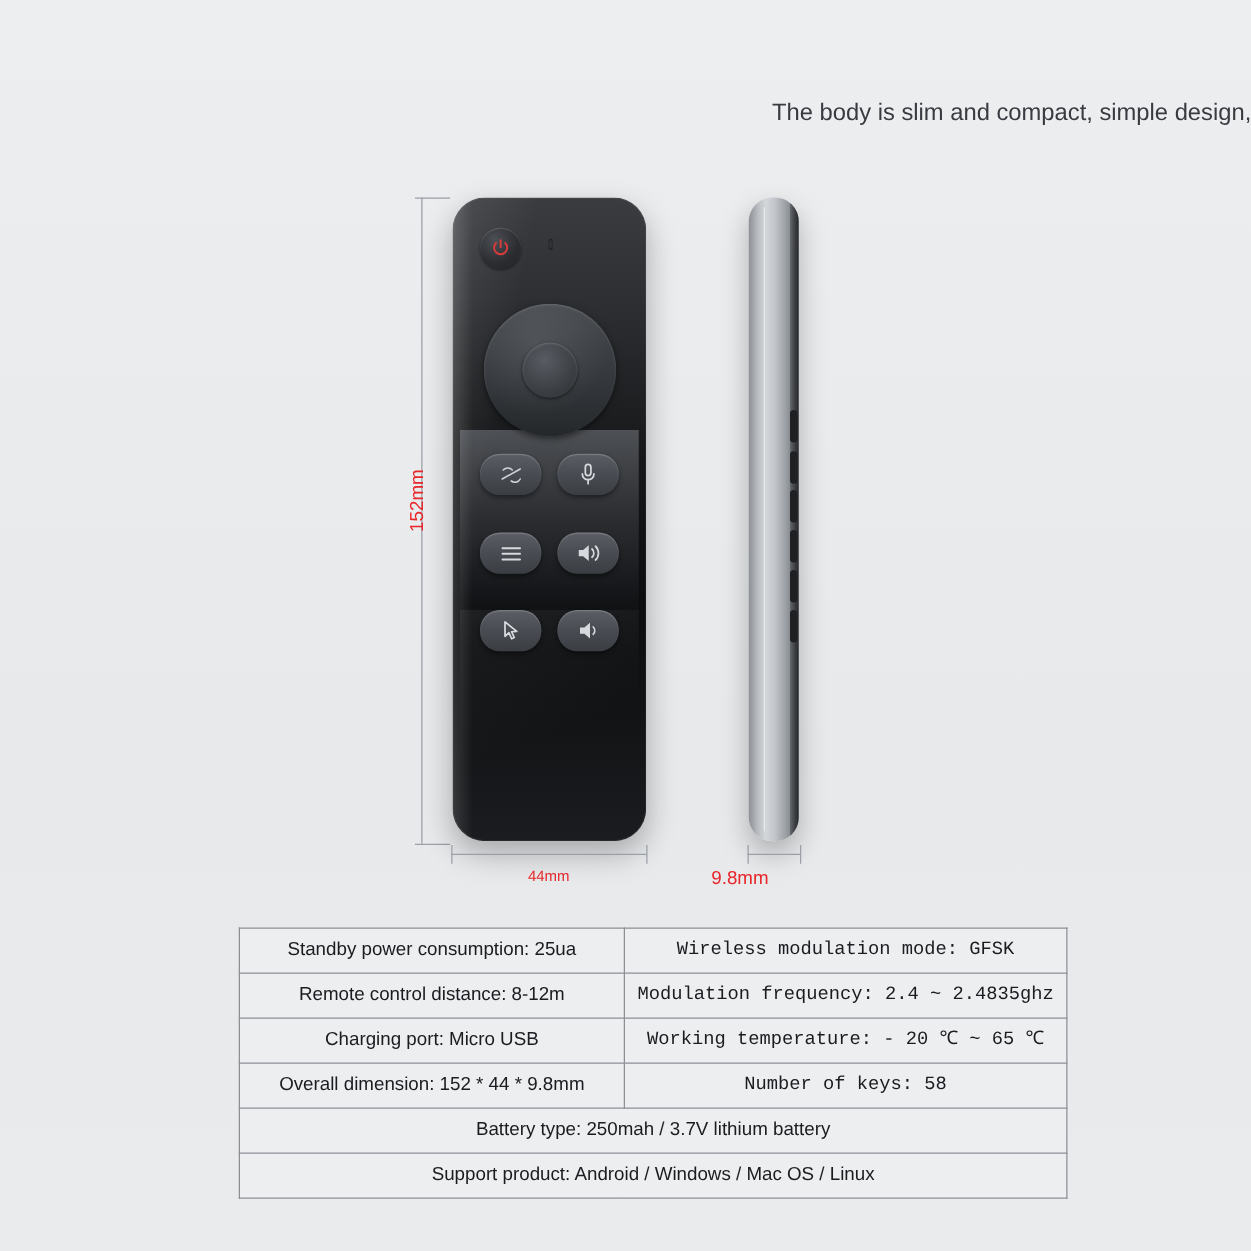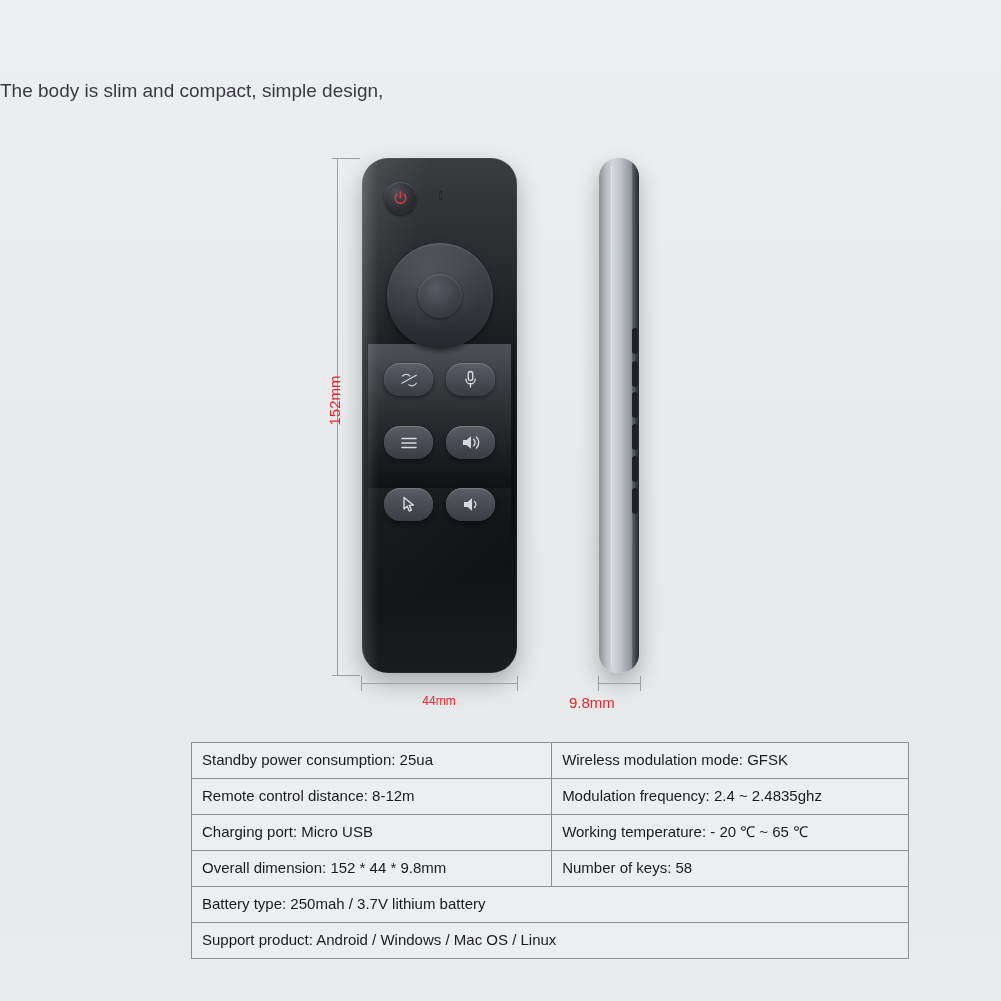--- a/index.html
+++ b/index.html
@@ -30,21 +30,21 @@
     font-size: 40px;
     font-weight: bold;
     color: #1b1b1f;
     letter-spacing: -0.5px;
   }
   .subline {
     position: absolute;
     top: 78px;
     left: 0;
     right: 0;
-    text-align: left;
+    text-align: right;
     font-size: 19px;
     color: #3a3a40;
     line-height: 26px;
   }
   .subline .l2 { display: block; }
 
   
   .dim-vert-line {
     position: absolute;
     left: 337px;
@@ -276,35 +276,36 @@
   .sb3 { top: 234px; height: 26px; }
   .sb4 { top: 266px; height: 26px; }
   .sb5 { top: 298px; height: 26px; }
   .sb6 { top: 330px; height: 26px; }
 
   
   .spec-table {
     position: absolute;
     left: 191px;
     top: 742px;
-    width: 718px;
+    width: 663px;
     border: 1px solid #8b9095;
     border-collapse: collapse;
     background: #eceef0;
+    text-align: center;
   }
   .spec-table td {
     border: 1px solid #8b9095;
     padding: 8px 10px 9px 10px;
     font-size: 15px;
     color: #1c1c20;
     line-height: 18px;
     white-space: nowrap;
   }
   .spec-table td.col-l { width: 310px; }
-  .spec-table td.col-r { width: 307px; }
+  .spec-table td.col-r { width: 307px; font-family: Liberation Mono, monospace; }
 </style>
 </head>
 <body>
 
 <div class="page">
 
   <div class="subline">
     <span class="l1">The body is slim and compact, simple design,</span>
   </div>
 

